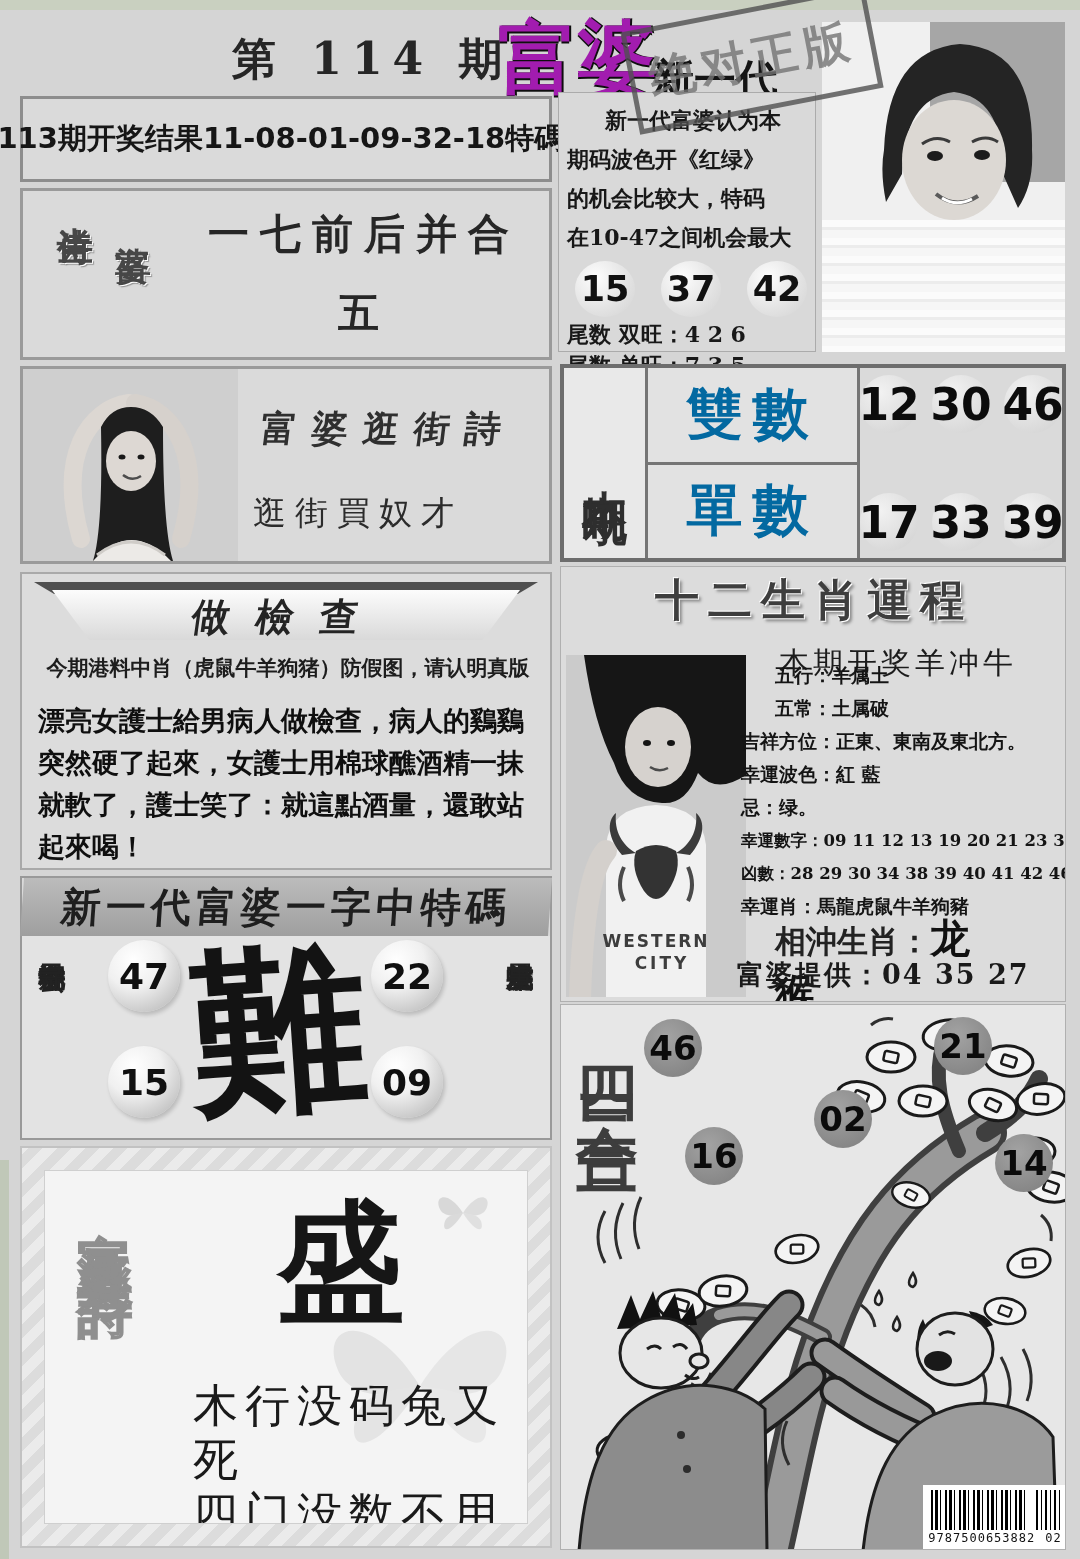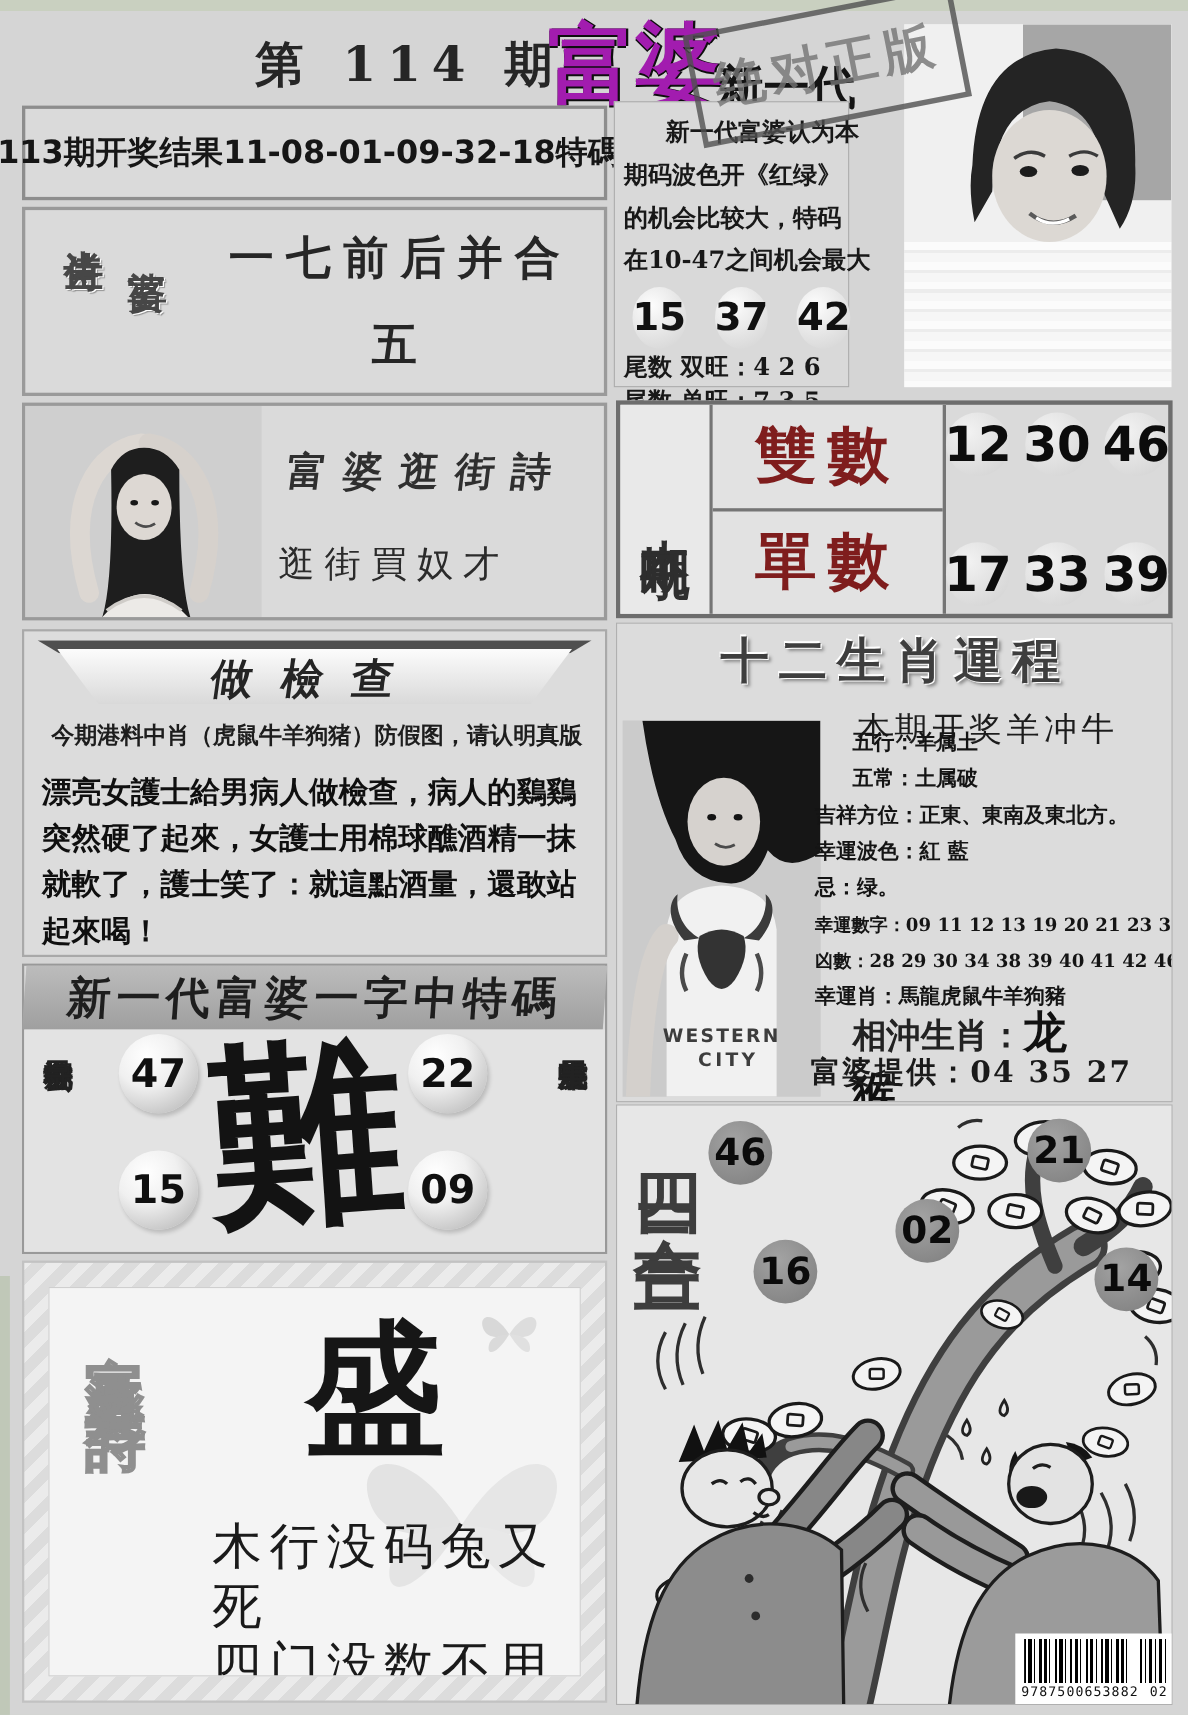--- a/index.html
+++ b/index.html
@@ -81,39 +81,39 @@
   .cp-in{position:absolute;left:22px;top:22px;right:22px;bottom:22px;background:#f4f4f4;
          border:1px solid #cfcfcf;overflow:hidden;}
   .cp-title{left:24px;top:18px;height:320px;font-size:54px;font-weight:700;letter-spacing:17px;
             color:#f7f7f7;-webkit-text-stroke:2px #8f8f8f;}
   .cp-word{left:196px;top:6px;width:200px;text-align:center;font-size:128px;font-weight:900;
            font-family:"DejaVu Sans",sans-serif;color:#161616;}
   .cp-lines{left:148px;top:208px;font-size:45px;font-weight:400;letter-spacing:7px;line-height:54px;color:#1a1a1a;}
   .bfly{opacity:.5;}
 
   
-  .pr{left:558px;top:92px;width:214px;height:260px;border:1px solid #ababab;background:#d9d9d9;
+  .pr{left:558px;top:92px;width:258px;height:260px;border:1px solid #ababab;background:#d9d9d9;
       padding:8px 8px 0 8px;}
   .pr p{margin:0;font-size:22px;font-weight:700;line-height:39px;color:#181818;white-space:nowrap;}
   .pr .ind{padding-left:38px;}
   .pr-nums{display:flex;gap:26px;padding:4px 0 2px 8px;}
   .pnum{width:60px;height:56px;border-radius:50%;display:flex;align-items:center;justify-content:center;
         font-family:"DejaVu Sans",sans-serif;font-weight:800;font-size:35px;color:#111;
         background:radial-gradient(circle at 35% 30%,#fdfdfd,#e2e2e2 60%,#d2d2d2);}
   .pr .tail{font-size:22px;line-height:31px;white-space:nowrap;}
 
   
   .ro{left:560px;top:364px;width:506px;height:198px;border:4px solid #6d6d6d;display:flex;background:#dadada;}
   .ro-label{width:88px;border-right:3px solid #757575;background:#e9e9e9;display:flex;align-items:center;
             justify-content:center;}
   .ro-label span{writing-mode:vertical-rl;text-orientation:upright;font-size:45px;font-weight:800;color:#2e2e2e;
             letter-spacing:6px;}
   .ro-mid{width:228px;border-right:3px solid #757575;display:flex;flex-direction:column;background:#e2e2e2;}
   .ro-mid div{flex:1;display:flex;align-items:center;justify-content:center;font-size:56px;font-weight:900;
-            color:#7f1d1d;letter-spacing:10px;}
+            color:#0369a1;letter-spacing:10px;}
   .ro-mid div:first-child{border-bottom:3px solid #757575;}
   .ro-nums{flex:1;display:flex;flex-direction:column;gap:46px;}
   .ro-nums .row{flex:1;display:flex;align-items:center;justify-content:center;gap:14px;}
   .rnum{width:58px;height:58px;border-radius:50%;display:flex;align-items:center;justify-content:center;
         font-family:"DejaVu Sans",sans-serif;font-weight:900;font-size:44px;color:#0c0c0c;
         background:radial-gradient(circle at 35% 30%,#f2f2f2,#dcdcdc 65%,#d0d0d0);}
 
   
   .fo{left:560px;top:566px;width:506px;height:436px;border:1px solid #b0b0b0;background:#dcdcdc;overflow:hidden;}
   .fo-title{left:0;top:4px;width:506px;text-align:center;font-size:44px;font-weight:900;letter-spacing:9px;

